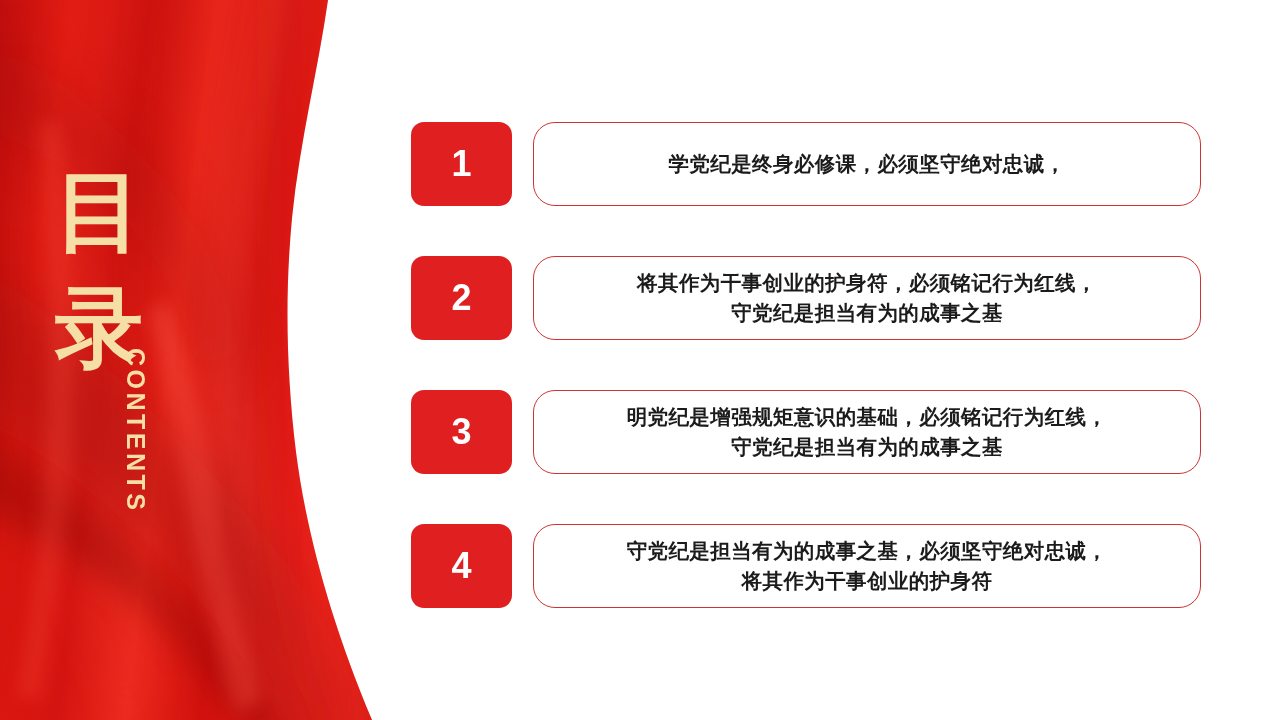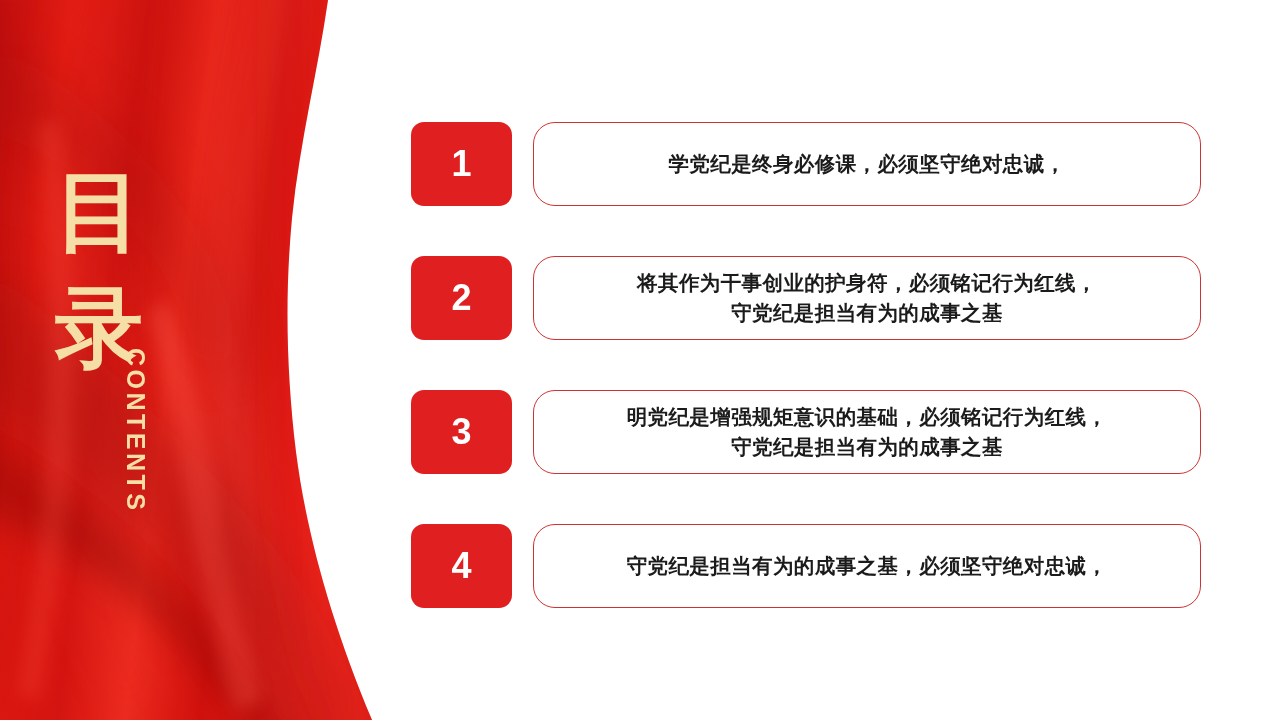--- a/index.html
+++ b/index.html
@@ -245,17 +245,18 @@
         <div class="line">明党纪是增强规矩意识的基础，必须铭记行为红线，</div>
         <div class="line">守党纪是担当有为的成事之基</div>
       </div>
     </div>
 
     <div class="row">
       <div class="badge">4</div>
       <div class="spacer"></div>
       <div class="textbox">
         <div class="line">守党纪是担当有为的成事之基，必须坚守绝对忠诚，</div>
+        <div class="line">将其作为干事创业的护身符</div>
       </div>
     </div>
 
   </div>
 </div>
 
 </body></html>

